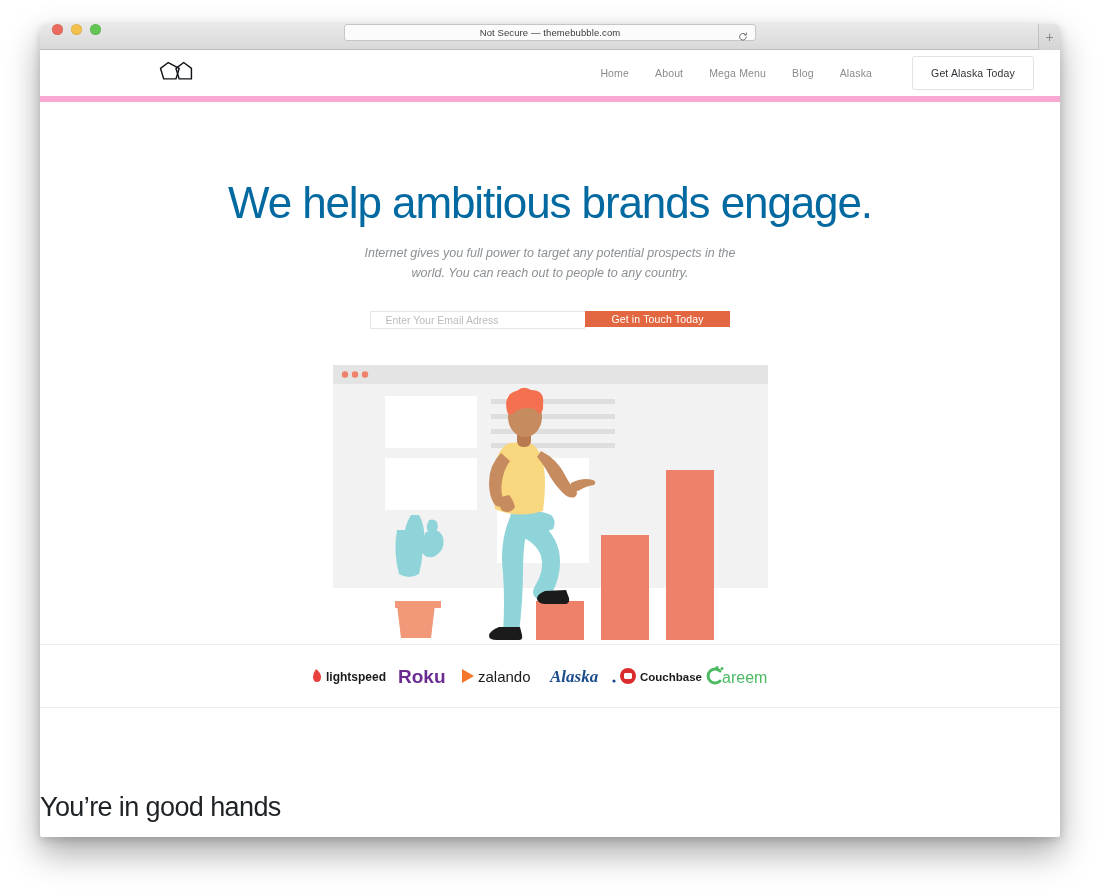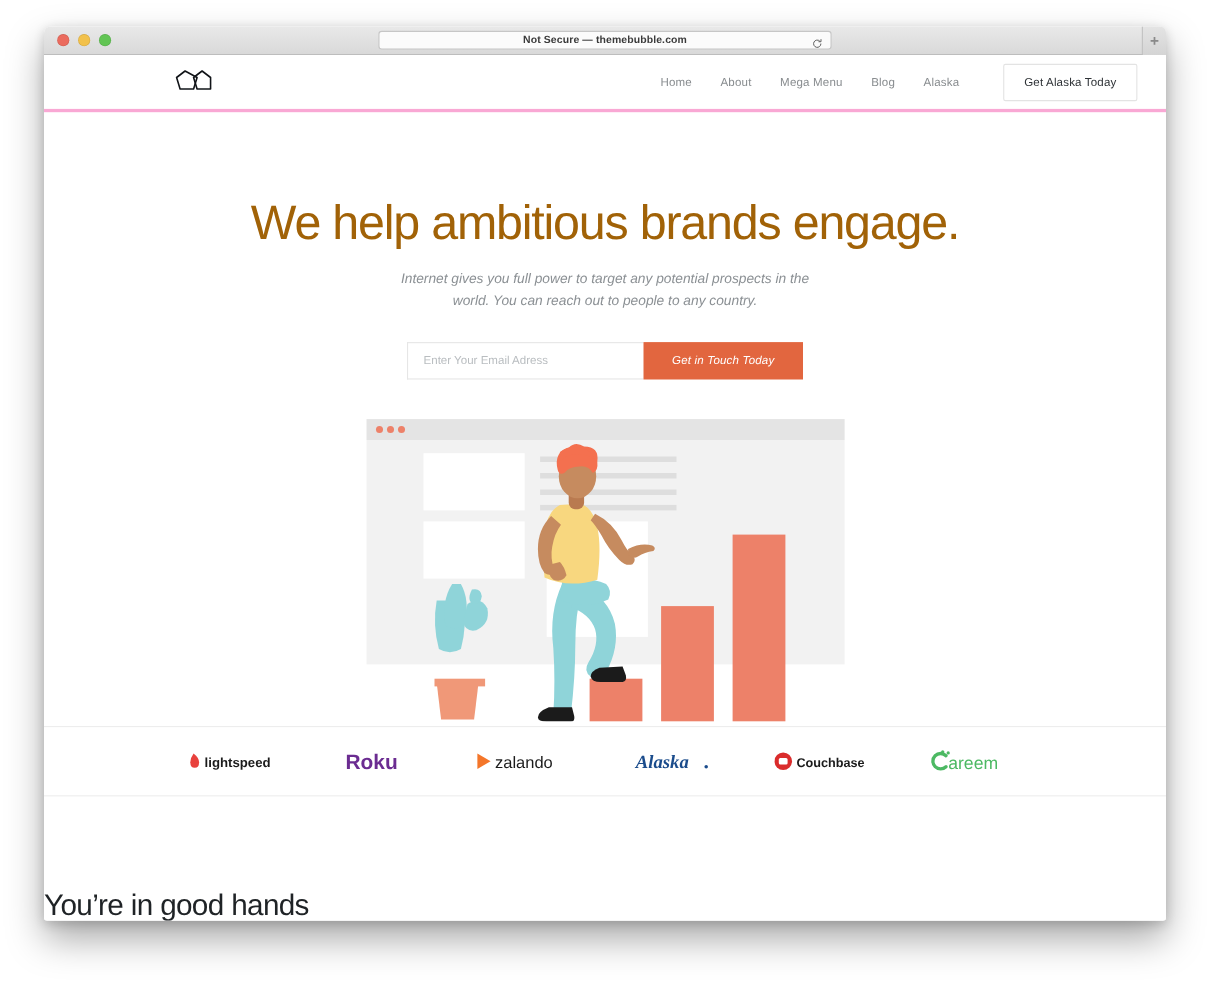--- a/index.html
+++ b/index.html
@@ -21,21 +21,21 @@
     overflow: hidden;
     display: flex; flex-direction: column;
   }
 
   
   .titlebar {
     position: relative;
     height: 26px; flex: 0 0 26px;
     background: linear-gradient(#e9e9e9, #d9d9d9);
     border-bottom: 1px solid #bdbdbd;
-    display: flex; align-items: center; font-weight: bold;
+    display: flex; 
   }
   .traffic { display: flex; gap: 8px; margin-left: 12px; }
   .light { width: 11px; height: 11px; border-radius: 50%; }
   .light.red    { background: #eb6b5e; box-shadow: inset 0 0 0 .5px rgba(0,0,0,.12); }
   .light.yellow { background: #f2c14b; box-shadow: inset 0 0 0 .5px rgba(0,0,0,.12); }
   .light.green  { background: #62c554; box-shadow: inset 0 0 0 .5px rgba(0,0,0,.12); }
 
   .urlbar {
     position: absolute; left: 50%; transform: translateX(-50%);
     width: 412px; height: 17px;
@@ -56,85 +56,84 @@
     display: flex; align-items: center; justify-content: center;
     color: #8a8a8a; font-size: 14px; line-height: 1;
   }
 
   
   .viewport { flex: 1 1 auto; background: #fff; overflow: hidden; position: relative; }
 
   
   .site-header {
     height: 52px;
-    border-bottom: 3px solid #f9a8d4;
+    border-bottom: 6px solid #f9a8d4;
     display: flex; align-items: center;
     padding: 0 26px 0 0;
   }
   .brand-logo { margin-left: 116px; width: 40px; height: 30px; }
   .nav { margin-left: auto; display: flex; align-items: center; gap: 0; }
   .nav-link {
     font-size: 10.5px; color: #888c8f; padding: 0 13px;
     letter-spacing: .15px; white-space: nowrap; cursor: pointer;
   }
   .nav-cta {
     margin-left: 27px;
     border: 1px solid #e3e3e3; border-radius: 2px;
     padding: 10px 18px;
     font-size: 10.5px; color: #2f3337; letter-spacing: .15px;
     white-space: nowrap; cursor: pointer; background: #fff;
   }
 
   
   .hero { text-align: center; padding-top: 78px; }
   .hero-title {
-    font-size: 44px; font-weight: 400; color: #a16207;
+    font-size: 44px; font-weight: 400; color: #0369a1;
     letter-spacing: -1.1px; line-height: 1.05;
   }
   .hero-sub {
     margin-top: 17px;
     font-size: 12.5px; color: #8b9094; line-height: 1.62;
     max-width: 392px; margin-left: auto; margin-right: auto; font-style: italic;
   }
   .hero-form {
     margin-top: 27px;
     display: flex; justify-content: center; align-items: stretch;
   }
   .email-input {
-    width: 215px; height: 34px;
+    width: 215px; height: 18px;
     border: 1px solid #e6e6e6; border-right: none;
     background: #fff; padding: 0 14px;
     font-family: "Liberation Sans", sans-serif;
     font-size: 10.5px; color: #3a3a3a; outline: none;
   }
   .email-input::placeholder { color: #b9bdc0; }
   .submit-btn {
-    height: 34px; padding: 0 26px;
+    height: 16px; padding: 0 26px;
     background: #E2663F; border: none;
     color: #ffffff; font-size: 10.5px; letter-spacing: .15px;
     font-family: "Liberation Sans", sans-serif; cursor: pointer;
     white-space: nowrap;
-    font-style: italic;
   }
 
   
   .illustration-wrap {
     margin: 36px auto 0;
     width: 435px; height: 275px;
     position: relative;
   }
   .illustration-wrap svg { display: block; width: 100%; height: 100%; }
 
   
   .logo-strip {
     margin-top: 4px;
     border-top: 1px solid #ededed;
     border-bottom: 1px solid #ededed;
     height: 64px;
-    display: flex; align-items: center; justify-content: space-between;
+    display: flex; align-items: center; justify-content: center;
     padding: 0 132px;
   }
   .logo-item { display: flex; align-items: center; }
 
   
   .closing { padding-top: 84px; }
   .closing-title {
     font-size: 27px; font-weight: 400; color: #1f2326; letter-spacing: -.6px;
   }
 </style>

